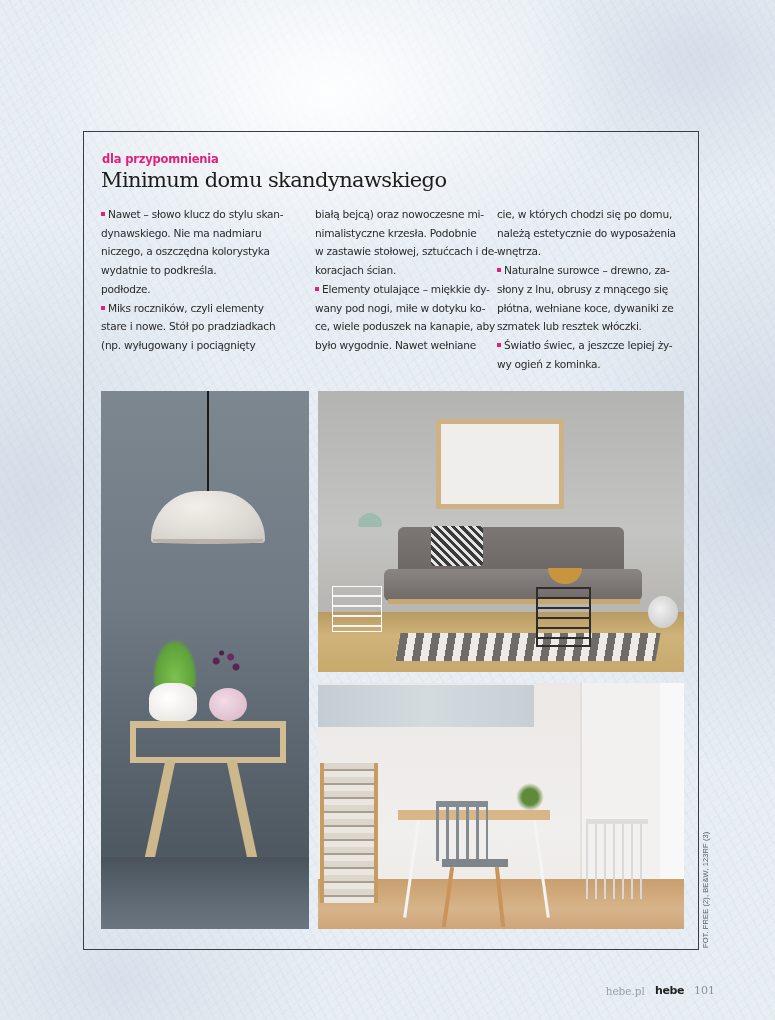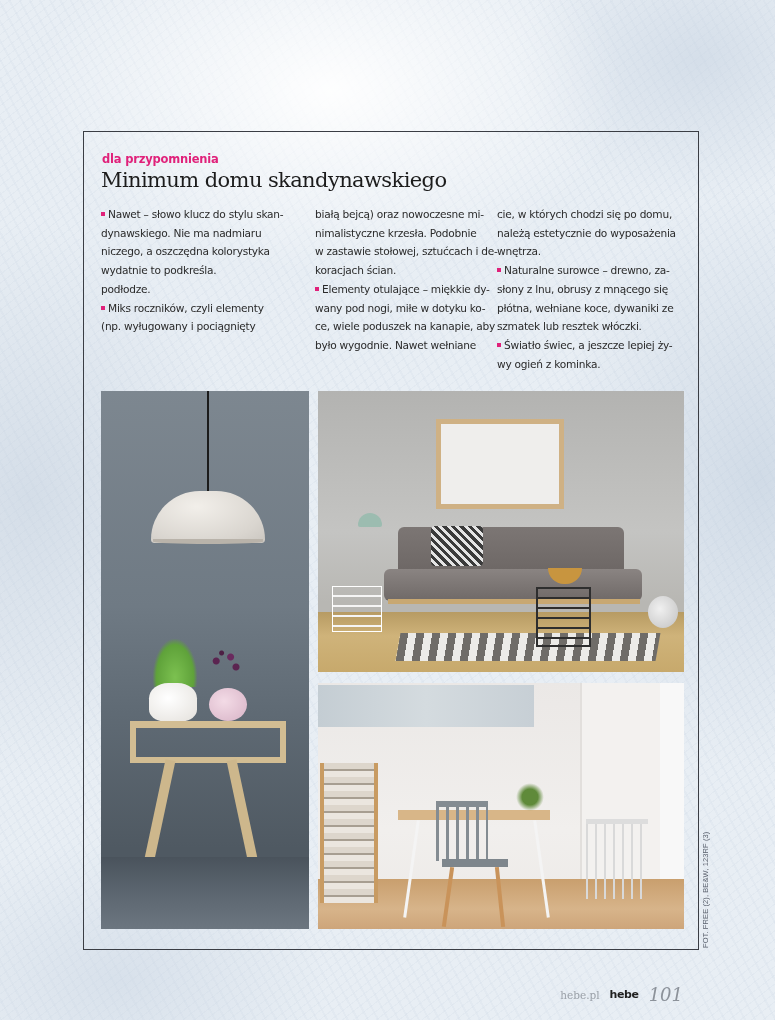--- a/index.html
+++ b/index.html
@@ -129,40 +129,41 @@
     background: radial-gradient(circle, #5f8a3a 40%, rgba(95,138,58,0) 70%); }
   .photo-desk .chair2 { position: absolute; left: 268px; top: 136px; width: 62px; height: 80px;
     border-top: 5px solid #ddd; background: repeating-linear-gradient(90deg, #d9d9d9 0 2px, transparent 2px 9px); }
 
   .credit {
     position: absolute; left: 701px; top: 948px;
     transform: rotate(-90deg); transform-origin: 0 0;
     font-family: "Liberation Sans", sans-serif; font-size: 7.5px; color: #5d6470; letter-spacing: 0.1px;
     white-space: nowrap;
   }
-  .footer { position: absolute; right: 92px; top: 984px; display: flex; align-items: center; gap: 10px; }
+  .footer { position: absolute; right: 60px; top: 984px; display: flex; align-items: flex-end; gap: 10px; }
   .footer .site { font-family: "DejaVu Serif", serif; font-size: 10.5px; color: #9aa0a8; }
   .footer .brand { font-family: "DejaVu Sans", sans-serif; font-weight: bold; font-size: 11px; color: #1f1f1f; letter-spacing: -0.4px; }
-  .footer .page { font-family: "DejaVu Serif", serif; font-size: 18px; color: #8c929a; font-style: italic; }
+  .footer .page { font-family: "DejaVu Serif", serif; font-size: 11px; color: #8c929a; }
 </style>
 </head>
 <body>
 
 <div class="frame"></div>
 
 <div class="kicker">dla przypomnienia</div>
 <h1 class="headline">Minimum domu skandynawskiego</h1>
 
 <div class="col col1">
     <p><span class="bullet"></span><span>Nawet – słowo klucz do stylu skan-</span></p>
     <p><span>dynawskiego. Nie ma nadmiaru</span></p>
     <p><span>niczego, a oszczędna kolorystyka</span></p>
     <p><span>wydatnie to podkreśla.</span></p>
     <p><span>podłodze.</span></p>
     <p><span class="bullet"></span><span>Miks roczników, czyli elementy</span></p>
+    <p><span>stare i nowe. Stół po pradziadkach</span></p>
     <p><span>(np. wyługowany i pociągnięty</span></p>
   </div>
 <div class="col col2">
     <p><span>białą bejcą) oraz nowoczesne mi-</span></p>
     <p><span>nimalistyczne krzesła. Podobnie</span></p>
     <p><span>w zastawie stołowej, sztućcach i de-</span></p>
     <p><span>koracjach ścian.</span></p>
     <p><span class="bullet"></span><span>Elementy otulające – miękkie dy-</span></p>
     <p><span>wany pod nogi, miłe w dotyku ko-</span></p>
     <p><span>ce, wiele poduszek na kanapie, aby</span></p>

